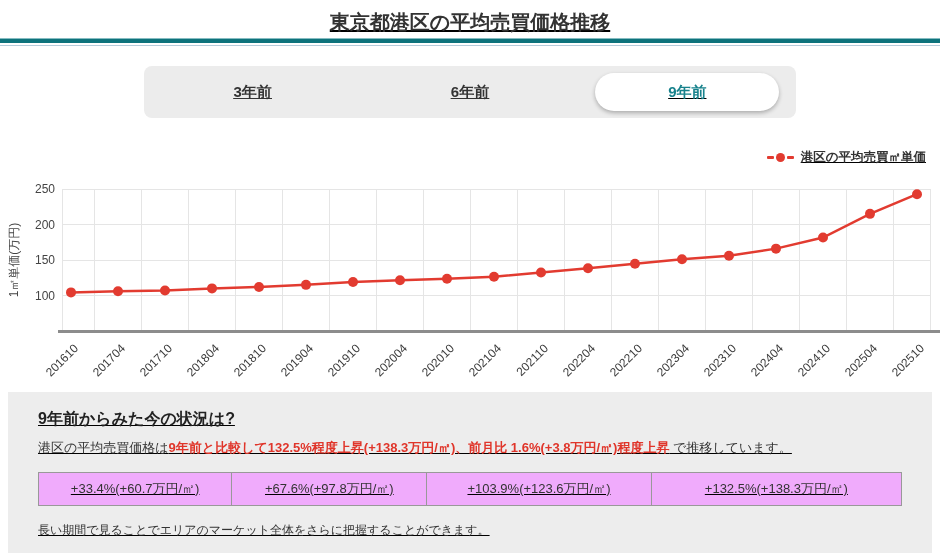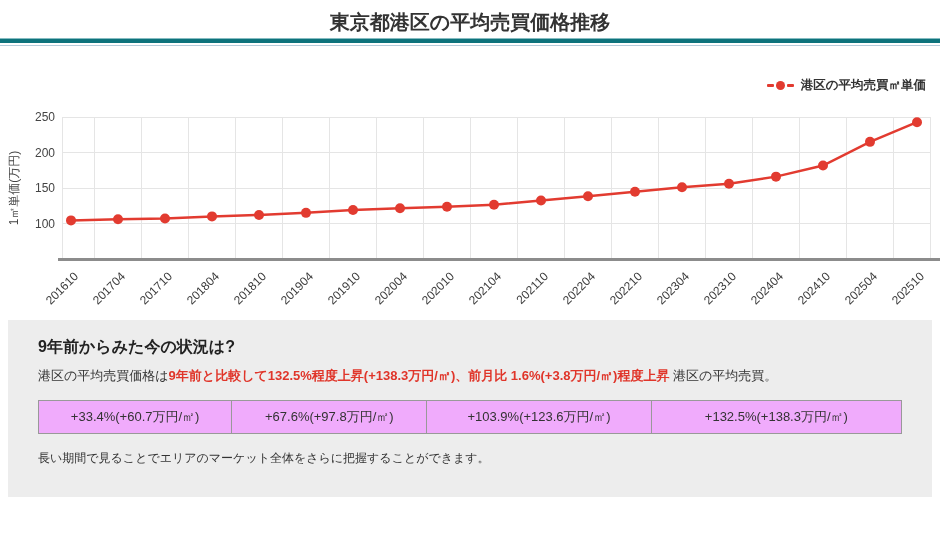--- a/index.html
+++ b/index.html
@@ -1,18 +1,18 @@
 <!DOCTYPE html>
 <html><head>
 <meta charset="utf-8">
 <style>
   * { margin:0; padding:0; box-sizing:border-box; }
   html,body { width:940px; height:553px; background:#fff; overflow:hidden;
     font-family:"Liberation Sans","DejaVu Sans",sans-serif; }
-  .page { width:940px; height:453px; position:relative; }
+  .page { width:940px; height:453px; position:relative;text-decoration:underline; }
 
   
   .title { padding-top:9px; text-align:center; font-size:20px; font-weight:bold; color:#333; height:37px; }
   .divider { margin-top:1px; }
   .divider .l1 { height:1px; background:#86bcc1; }
   .divider .l2 { height:4px; background:#0d737c; }
   .divider .l3 { height:2px; background:#ffffff; }
   .divider .l4 { height:1px; background:#b5cbda; }
 
   
@@ -49,20 +49,33 @@
 <div class="page">
 
   <div class="title">東京都港区の平均売買価格推移</div>
   <div class="divider">
     <div class="l1"></div>
       <div class="l2"></div>
       <div class="l3"></div>
       <div class="l4"></div>
   </div>
 
+  <div class="tabs">
+    <div class="tab">
+      <span class="tab-label">3年前</span>
+    </div>
+    <div class="tab">
+      <span class="tab-label">6年前</span>
+    </div>
+    <div class="tab">
+      <div class="tab-pill">
+        <span class="tab-label">9年前</span>
+      </div>
+    </div>
+  </div>
 
   <div class="legend">
     <span class="leg-dash"></span>
     <span class="leg-dot"></span>
     <span class="leg-dash"></span>
     <span class="legend-text">港区の平均売買㎡単価</span>
   </div>
 
   <svg id="chart-svg" width="940" height="212" viewBox="0 0 940 212">
       <line x1="62" y1="127.5" x2="930" y2="127.5" stroke="#e5e5e5" stroke-width="1" shape-rendering="crispEdges"></line>
@@ -131,21 +144,21 @@
       <circle cx="682" cy="91.28999999999999" r="5" fill="#e23b30"></circle>
       <circle cx="729" cy="87.74000000000001" r="5" fill="#e23b30"></circle>
       <circle cx="776" cy="80.64" r="5" fill="#e23b30"></circle>
       <circle cx="823" cy="69.49300000000001" r="5" fill="#e23b30"></circle>
       <circle cx="870" cy="45.85000000000001" r="5" fill="#e23b30"></circle>
       <circle cx="917" cy="26.183000000000007" r="5" fill="#e23b30"></circle>
     </svg>
 
   <div class="panel">
     <h2>9年前からみた今の状況は?</h2>
-    <p><span>港区の平均売買価格は</span><span class="hl">9年前と比較して132.5%程度上昇(+138.3万円/㎡)、前月比 1.6%(+3.8万円/㎡)程度上昇</span><span> 港区の平均売買。</span></p>
+    <p><span>港区の平均売買価格は</span><span class="hl">9年前と比較して132.5%程度上昇(+138.3万円/㎡)、前月比 1.6%(+3.8万円/㎡)程度上昇</span><span> で推移しています。</span></p>
 
     <table class="compare">
       <colgroup>
         <col style="width:22.4%">
           <col style="width:22.6%">
           <col style="width:26%">
           <col style="width:29%">
       </colgroup>
       <tbody>
       <tr>

